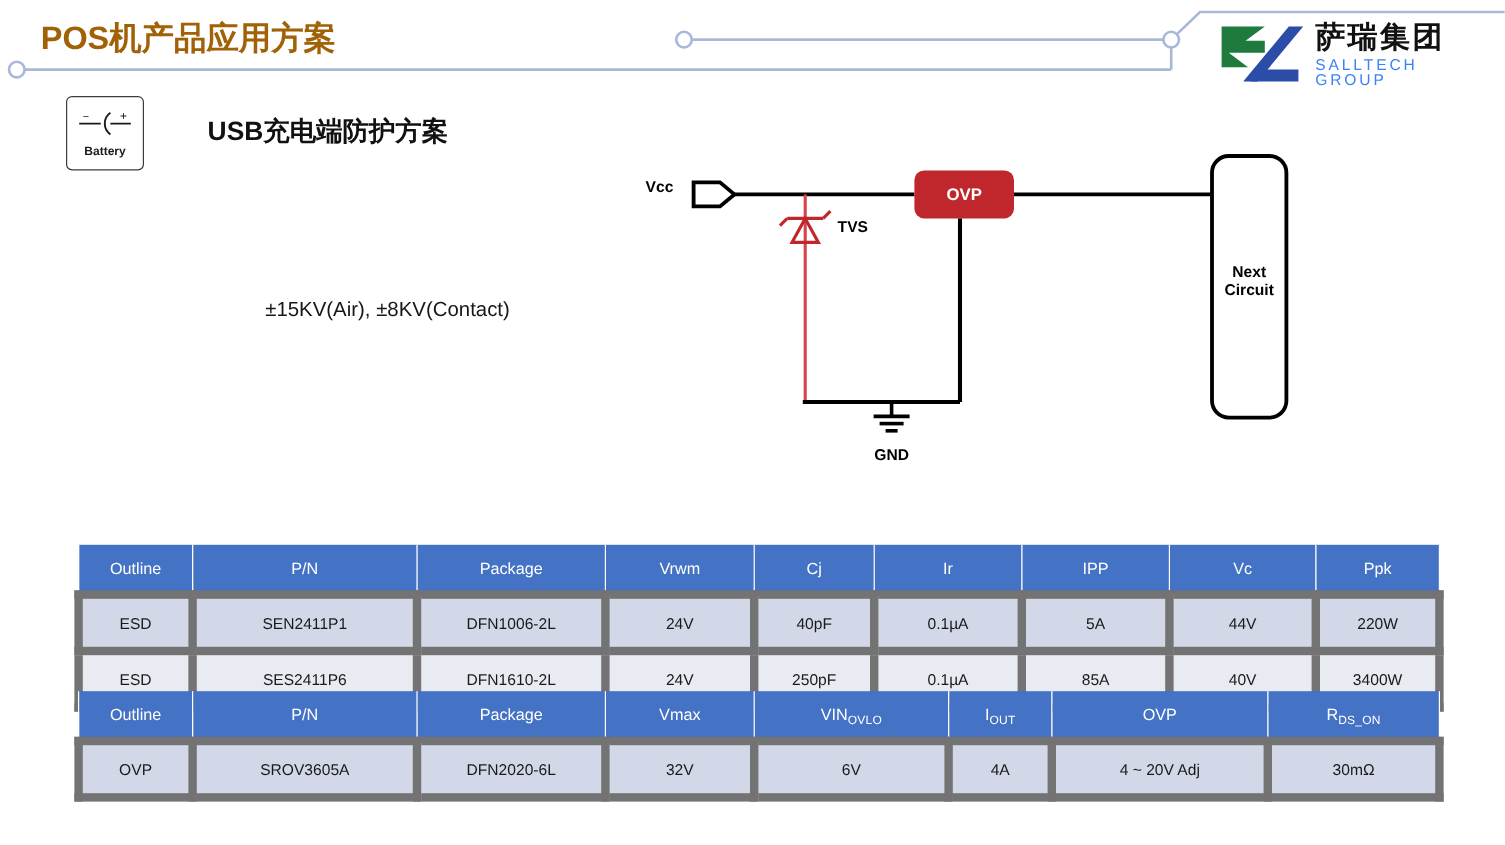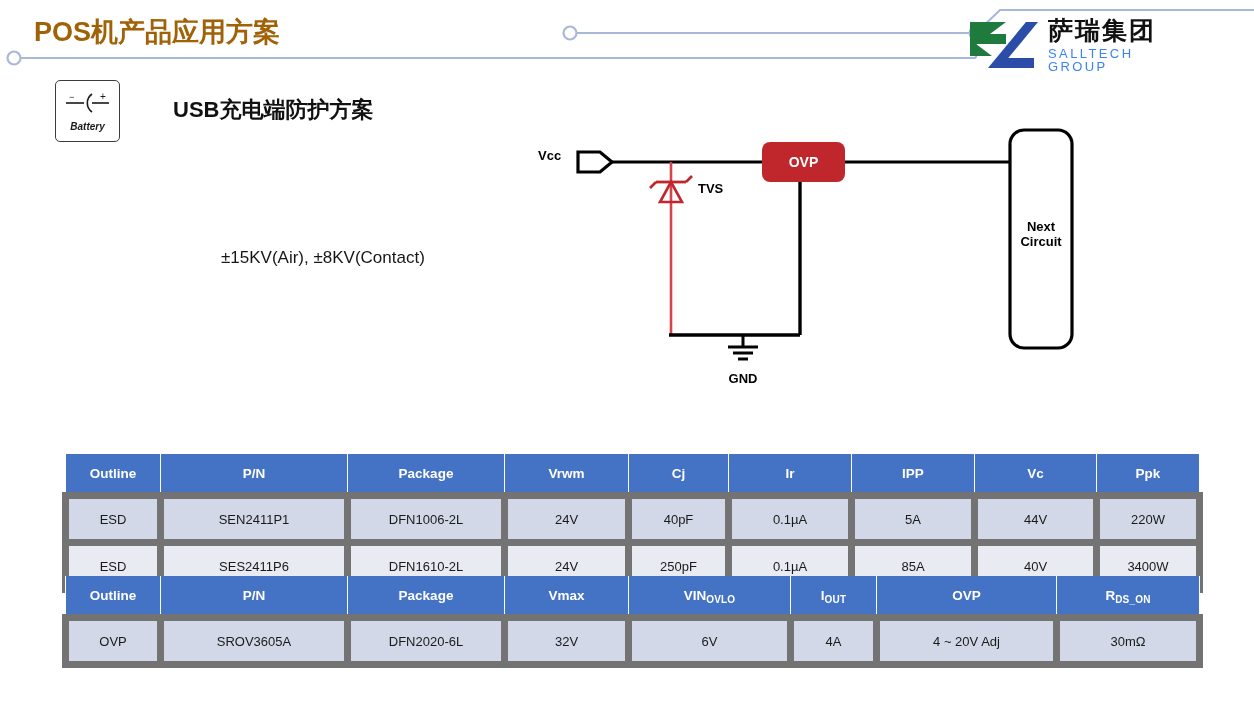--- a/index.html
+++ b/index.html
@@ -32,21 +32,21 @@
     left: 0;
     top: 0;
     width: 1254px;
     height: 90px;
     pointer-events: none;
   }
 
   
   #logo-block {
     position: absolute;
-    left: 966px;
+    left: 1014px;
     top: 14px;
     width: 232px;
     height: 62px;
     display: flex;
     align-items: center;
     gap: 10px;
   }
   #logo-mark { width: 72px; height: 50px; flex: 0 0 auto; }
   #logo-text { display: flex; flex-direction: column; line-height: 1; }
   #logo-cn {
@@ -79,21 +79,20 @@
     flex-direction: column;
     align-items: center;
     justify-content: center;
   }
   #battery-badge svg { display:block; }
   #battery-label {
     font-size: 10px;
     font-weight: bold;
     color: #1a1a1a;
     margin-top: 2px;
-    font-style: italic;
   }
 
   
   #section-heading {
     position: absolute;
     left: 141px;
     top: 95px;
     font-size: 22px;
     font-weight: bold;
     color: #111;
@@ -129,21 +128,21 @@
     position: absolute;
     border-collapse: collapse;
     table-layout: fixed;
     font-size: 13px;
   }
   #table-esd { left: 62px; top: 454px; width: 1134px; }
   #table-ovp { left: 62px; top: 576px; width: 1134px; }
   .spec-table th {
     background: #4472C4;
     color: #ffffff;
-    font-weight: bold;
+    font-weight: normal;
     font-size: 13.5px;
     height: 38px;
     border: 1px solid #ffffff;
     border-top: none;
     border-bottom: none;
     text-align: center;
     padding: 0 2px;
     white-space: nowrap;
   }
   .spec-table td {

